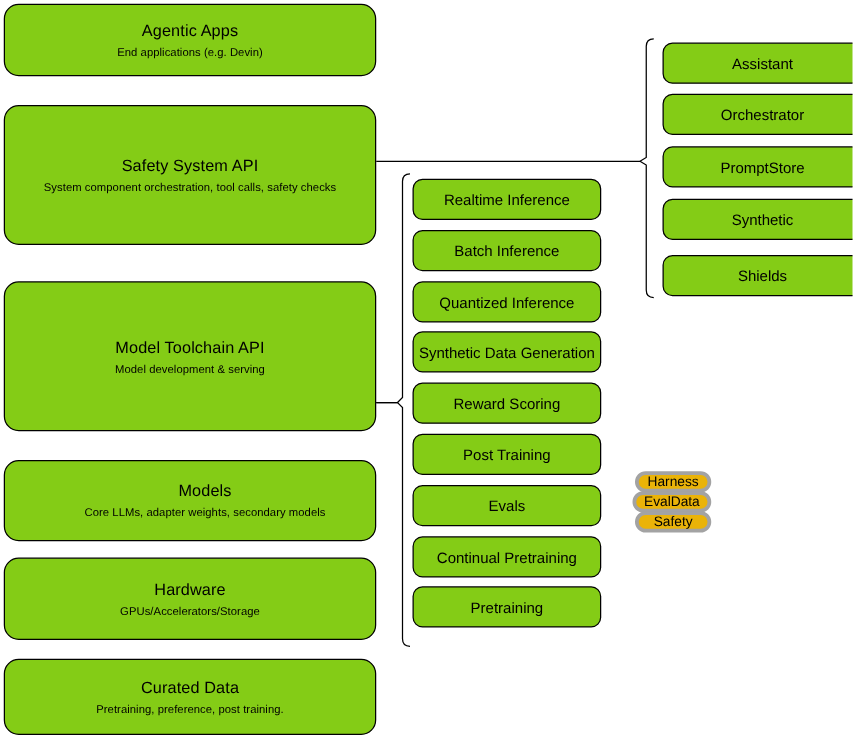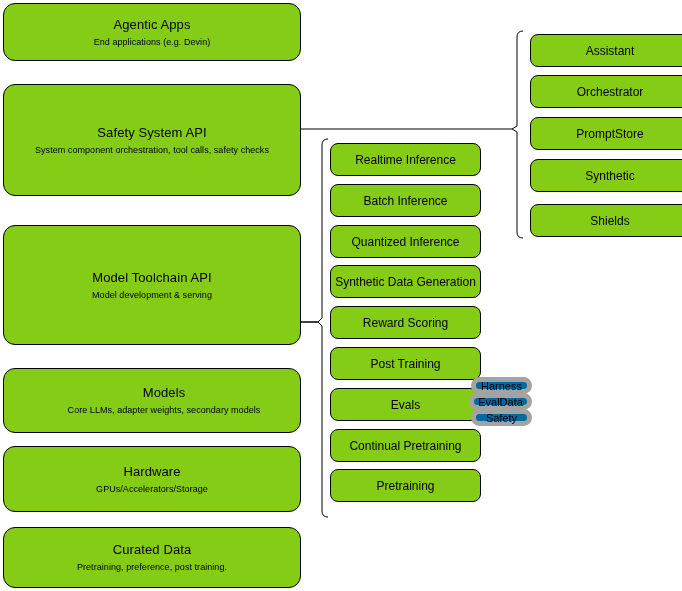--- a/index.html
+++ b/index.html
@@ -66,30 +66,31 @@
     left: 530px;
     width: 160px;
     height: 33px;
     font-size: 12px;
     line-height: 14px;
   }
   
   .pill {
     position: absolute;
     box-sizing: border-box;
-    background: #0369a1;
-    border: 5px solid #a3a3a3;
+    background: #eab308;
+    border: 3px solid #a3a3a3;
     border-radius: 999px;
     height: 17px;
     display: flex;
     align-items: center;
     justify-content: center;
     font-size: 11px;
     line-height: 12px;
     z-index: 5;
+    margin-left: 37px;
   }
   svg.lines {
     position: absolute;
     left: 0;
     top: 0;
     width: 682px;
     height: 591px;
     pointer-events: none;
     z-index: 1;
   }

